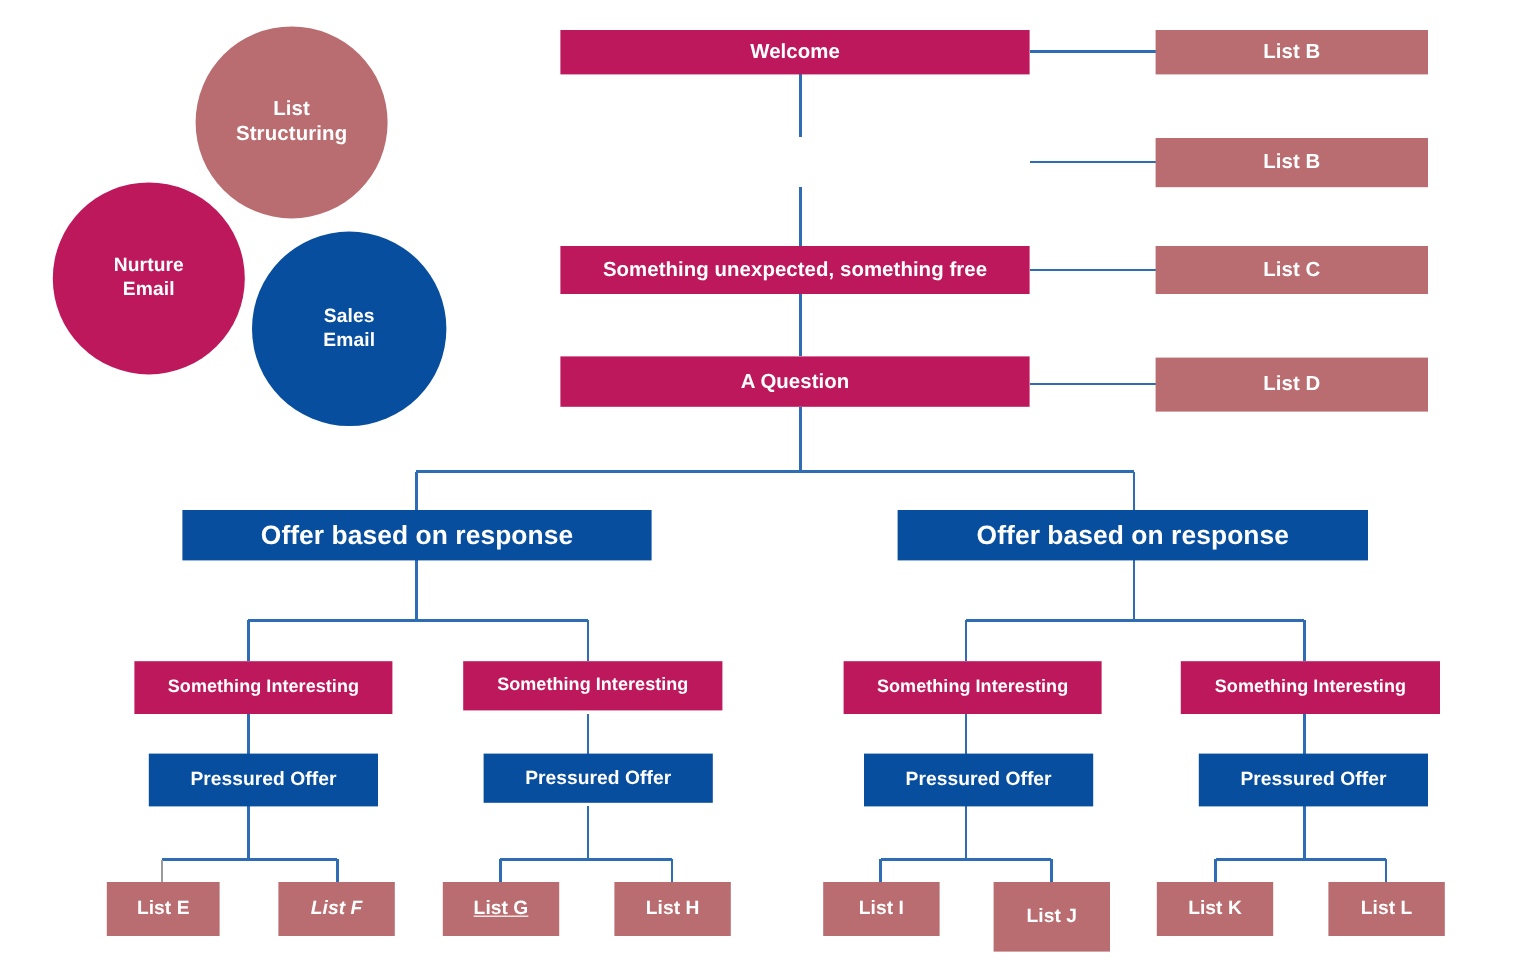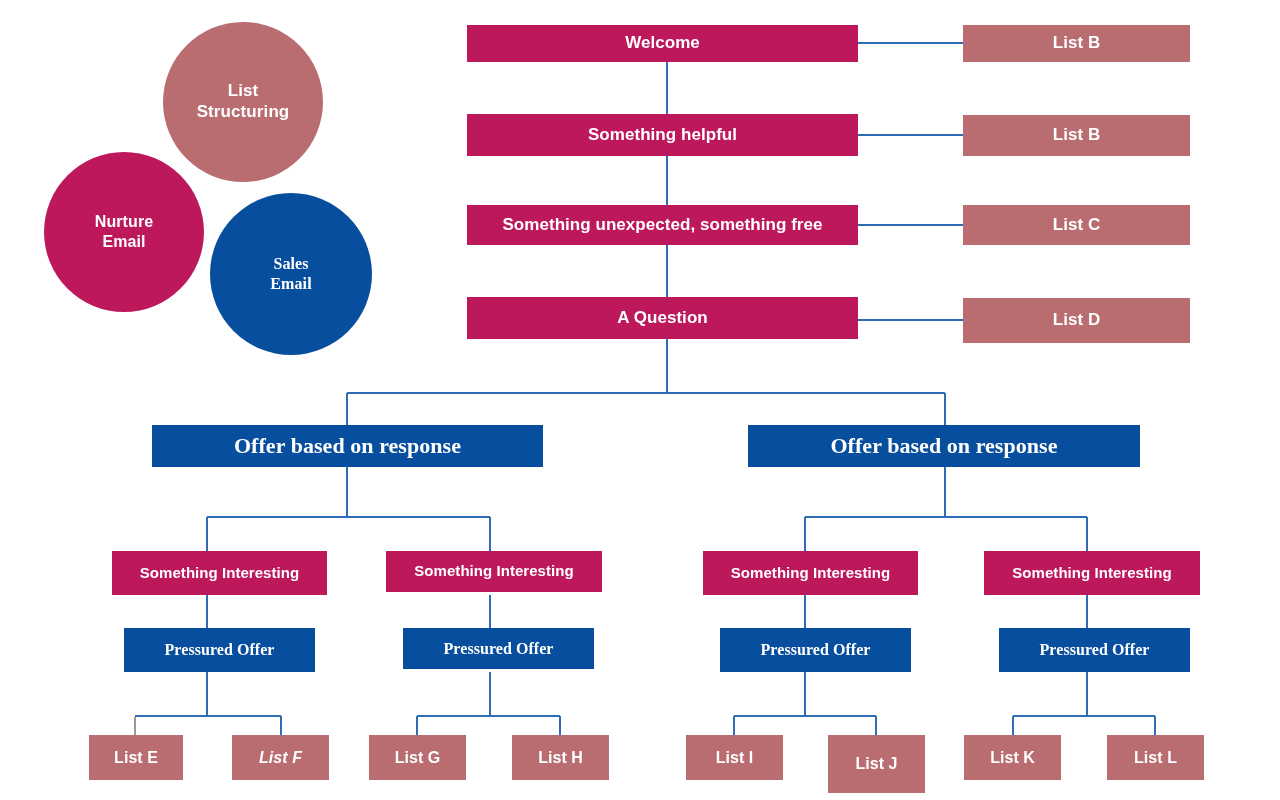--- a/index.html
+++ b/index.html
@@ -46,21 +46,21 @@
     text-align: center;
     color: #ffffff;
     font-weight: bold;
     box-sizing: border-box;
     line-height: 1.1;
     letter-spacing: 0.05px;
     white-space: nowrap;
   }
   .green { background: #be185d; }
   .rose  { background: #b96d70; }
-  .blue  { background: #084e9e; font-family: Liberation Serif, serif; }
+  .blue  { background: #084e9e; }
 
   .t-main   { font-size: 17px; }
   .t-list   { font-size: 17px; }
   .t-offer  { font-size: 22px; }
   .t-small  { font-size: 15px; }
   .t-press  { font-size: 16px; }
   .t-bottom { font-size: 16px; }
   .t-circle-lg { font-size: 17px; }
   .t-circle-sm { font-size: 16px; }
 </style>
@@ -143,21 +143,20 @@
 
   <div class="circle blue t-circle-sm" style="left:210px; top:193px; width:162px; height:162px;">
     <div>
       <div>Sales</div>
       <div>Email</div>
     </div>
   </div>
 
   <div class="node green t-main" style="left:467px; top:25px; width:391px; height:37px;">Welcome</div>
 
-  <div class="node green t-main" style="left:467px; top:114px; width:391px; height:42px;">Something helpful</div>
 
   <div class="node green t-main" style="left:467px; top:205px; width:391px; height:40px;">Something unexpected, something free</div>
 
   <div class="node green t-main" style="left:467px; top:297px; width:391px; height:42px;">A Question</div>
 
   <div class="node rose t-list" style="left:963px; top:25px; width:227px; height:37px;">List B</div>
 
   <div class="node rose t-list" style="left:963px; top:115px; width:227px; height:41px;">List B</div>
 
   <div class="node rose t-list" style="left:963px; top:205px; width:227px; height:40px;">List C</div>
@@ -181,21 +180,21 @@
   <div class="node blue t-press" style="left:403px; top:628px; width:191px; height:41px;">Pressured Offer</div>
 
   <div class="node blue t-press" style="left:720px; top:628px; width:191px; height:44px;">Pressured Offer</div>
 
   <div class="node blue t-press" style="left:999px; top:628px; width:191px; height:44px;">Pressured Offer</div>
 
   <div class="node rose t-bottom" style="left:89px; top:735px; width:94px; height:45px;">List E</div>
 
   <div class="node rose t-bottom" style="left:232px; top:735px; width:97px; height:45px;font-style:italic;">List F</div>
 
-  <div class="node rose t-bottom" style="left:369px; top:735px; width:97px; height:45px;">List G</div>
+  <div class="node rose t-bottom" style="left:369px; top:735px; width:97px; height:45px;text-decoration:underline;">List G</div>
 
   <div class="node rose t-bottom" style="left:512px; top:735px; width:97px; height:45px;">List H</div>
 
   <div class="node rose t-bottom" style="left:686px; top:735px; width:97px; height:45px;">List I</div>
 
   <div class="node rose t-bottom" style="left:828px; top:735px; width:97px; height:58px;">List J</div>
 
   <div class="node rose t-bottom" style="left:964px; top:735px; width:97px; height:45px;">List K</div>
 
   <div class="node rose t-bottom" style="left:1107px; top:735px; width:97px; height:45px;">List L</div>

